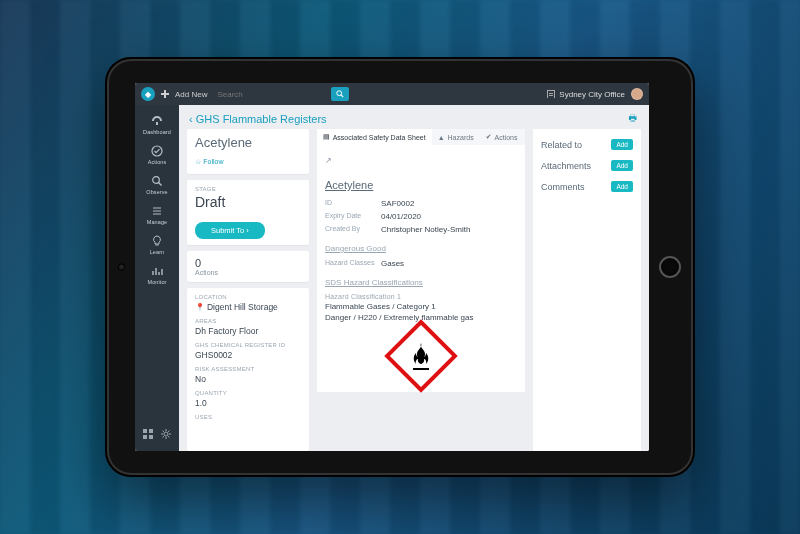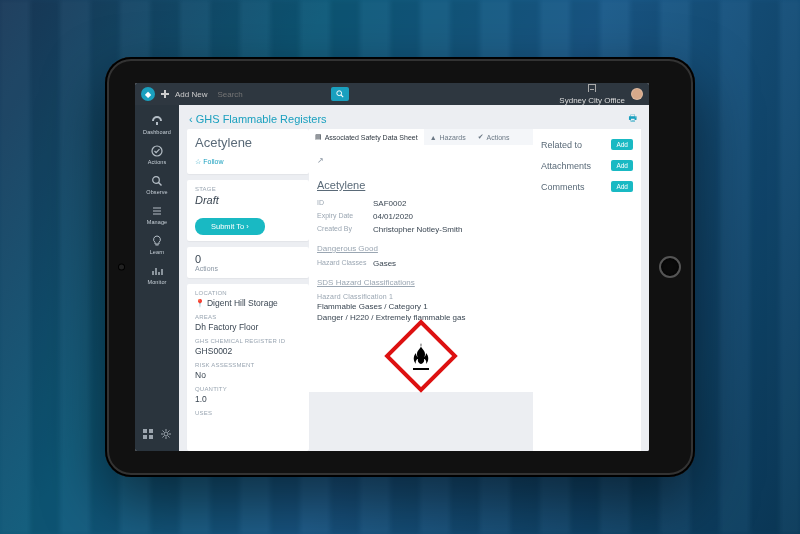--- a/index.html
+++ b/index.html
@@ -37,21 +37,21 @@
   .topbar .plus{width:8px;height:8px;display:inline-block;position:relative;}
   .topbar .plus::before,.topbar .plus::after{content:"";position:absolute;background:#ccc;}
   .topbar .plus::before{left:3px;top:0;width:2px;height:8px;}
   .topbar .plus::after{top:3px;left:0;width:8px;height:2px;}
   .topbar .search-wrap{flex:0 0 110px;display:flex;align-items:center;}
   .topbar input{flex:1;height:14px;background:transparent;border:none;color:#aaa;font-size:8px;
     padding:0 4px;outline:none;}
   .topbar .sbtn{width:18px;height:14px;background:#1aa0bf;border-radius:2px;display:flex;
     align-items:center;justify-content:center;}
   .spacer{flex:1}
-  .office{display:flex;align-items:center;gap:4px;color:#ddd;flex-direction:column;}
+  .office{display:flex;align-items:center;gap:4px;color:#ddd;}
   .avatar{width:12px;height:12px;border-radius:50%;background:#d7a98a;border:1px solid #fff3;}
   .building{width:8px;height:8px;border:1px solid #aaa;border-bottom:none;position:relative;}
   .building::after{content:"";position:absolute;inset:1px;background:
     linear-gradient(transparent 30%,#aaa 30% 45%,transparent 45% 65%,#aaa 65% 80%,transparent 80%);}
 
   
   .app{flex:1;display:flex;min-height:0;}
   .sidenav{width:44px;background:#2a343d;display:flex;flex-direction:column;align-items:center;
     padding:6px 0;color:#c7d0d8;font-size:5.5px;gap:2px;}
   .nav-item{display:flex;flex-direction:column;align-items:center;gap:2px;padding:4px 0;
@@ -60,21 +60,21 @@
   .nav-item span{letter-spacing:.1px;}
   .sidenav .foot{margin-top:auto;display:flex;gap:8px;padding:6px 0;}
   .sidenav .foot div{width:10px;height:10px;opacity:.7;}
 
   .main{flex:1;background:#eceef2;display:flex;flex-direction:column;min-width:0;}
   .crumb{padding:4px 10px 2px;}
   .crumb a{color:#1aa0bf;font-size:11px;text-decoration:none;}
   .crumb a::before{content:"‹ ";}
   .print{float:right;color:#1aa0bf;font-size:9px;margin-top:2px;margin-right:2px;}
 
-  .cols{flex:1;display:flex;gap:0;padding:0 8px 0 8px;min-height:0;}
+  .cols{flex:1;display:flex;gap:8px;padding:0 8px 0 8px;min-height:0;}
   .coll{width:122px;display:flex;flex-direction:column;gap:6px;min-width:0;}
   .card{background:#fff;border-radius:2px;padding:6px 8px;box-shadow:0 1px 1px rgba(0,0,0,.04);}
   .h-title{color:#5a6a78;font-size:13px;font-weight:400;}
   .follow{color:#1aa0bf;font-size:7px;margin-top:3px;display:inline-block;}
   .follow::before{content:"☆ ";}
   .lbl{color:#9aa6b2;font-size:6px;text-transform:uppercase;letter-spacing:.2px;}
   .val{color:#3a4652;font-size:8.5px;margin:2px 0 6px;}
   .btn-sub{background:#19b9c3;color:#fff;border:none;border-radius:8px;
     padding:4px 16px;font-size:7.5px;margin-top:6px;cursor:pointer;}
   .count{color:#3a4652;font-size:11px;}
@@ -206,21 +206,21 @@
 
         <div class="cols">
 
           <div class="coll">
             <div class="card">
               <div class="h-title">Acetylene</div>
               <span class="follow">Follow</span>
             </div>
             <div class="card">
               <div class="lbl">STAGE</div>
-              <div class="val" style="font-size:11px;font-style:italic;">Draft</div>
+              <div class="val" style="font-size:14px;">Draft</div>
               <button class="btn-sub">Submit To ›</button>
             </div>
             <div class="card">
               <div class="count">0</div>
               <div style="color:#8a96a3;font-size:7px;">Actions</div>
             </div>
             <div class="card" style="flex:1;min-height:0;overflow:hidden;">
               <div class="lbl">LOCATION</div>
               <div class="val"><span class="pin">📍</span><span>Digent Hill Storage</span></div>
               <div class="lbl">AREAS</div>

